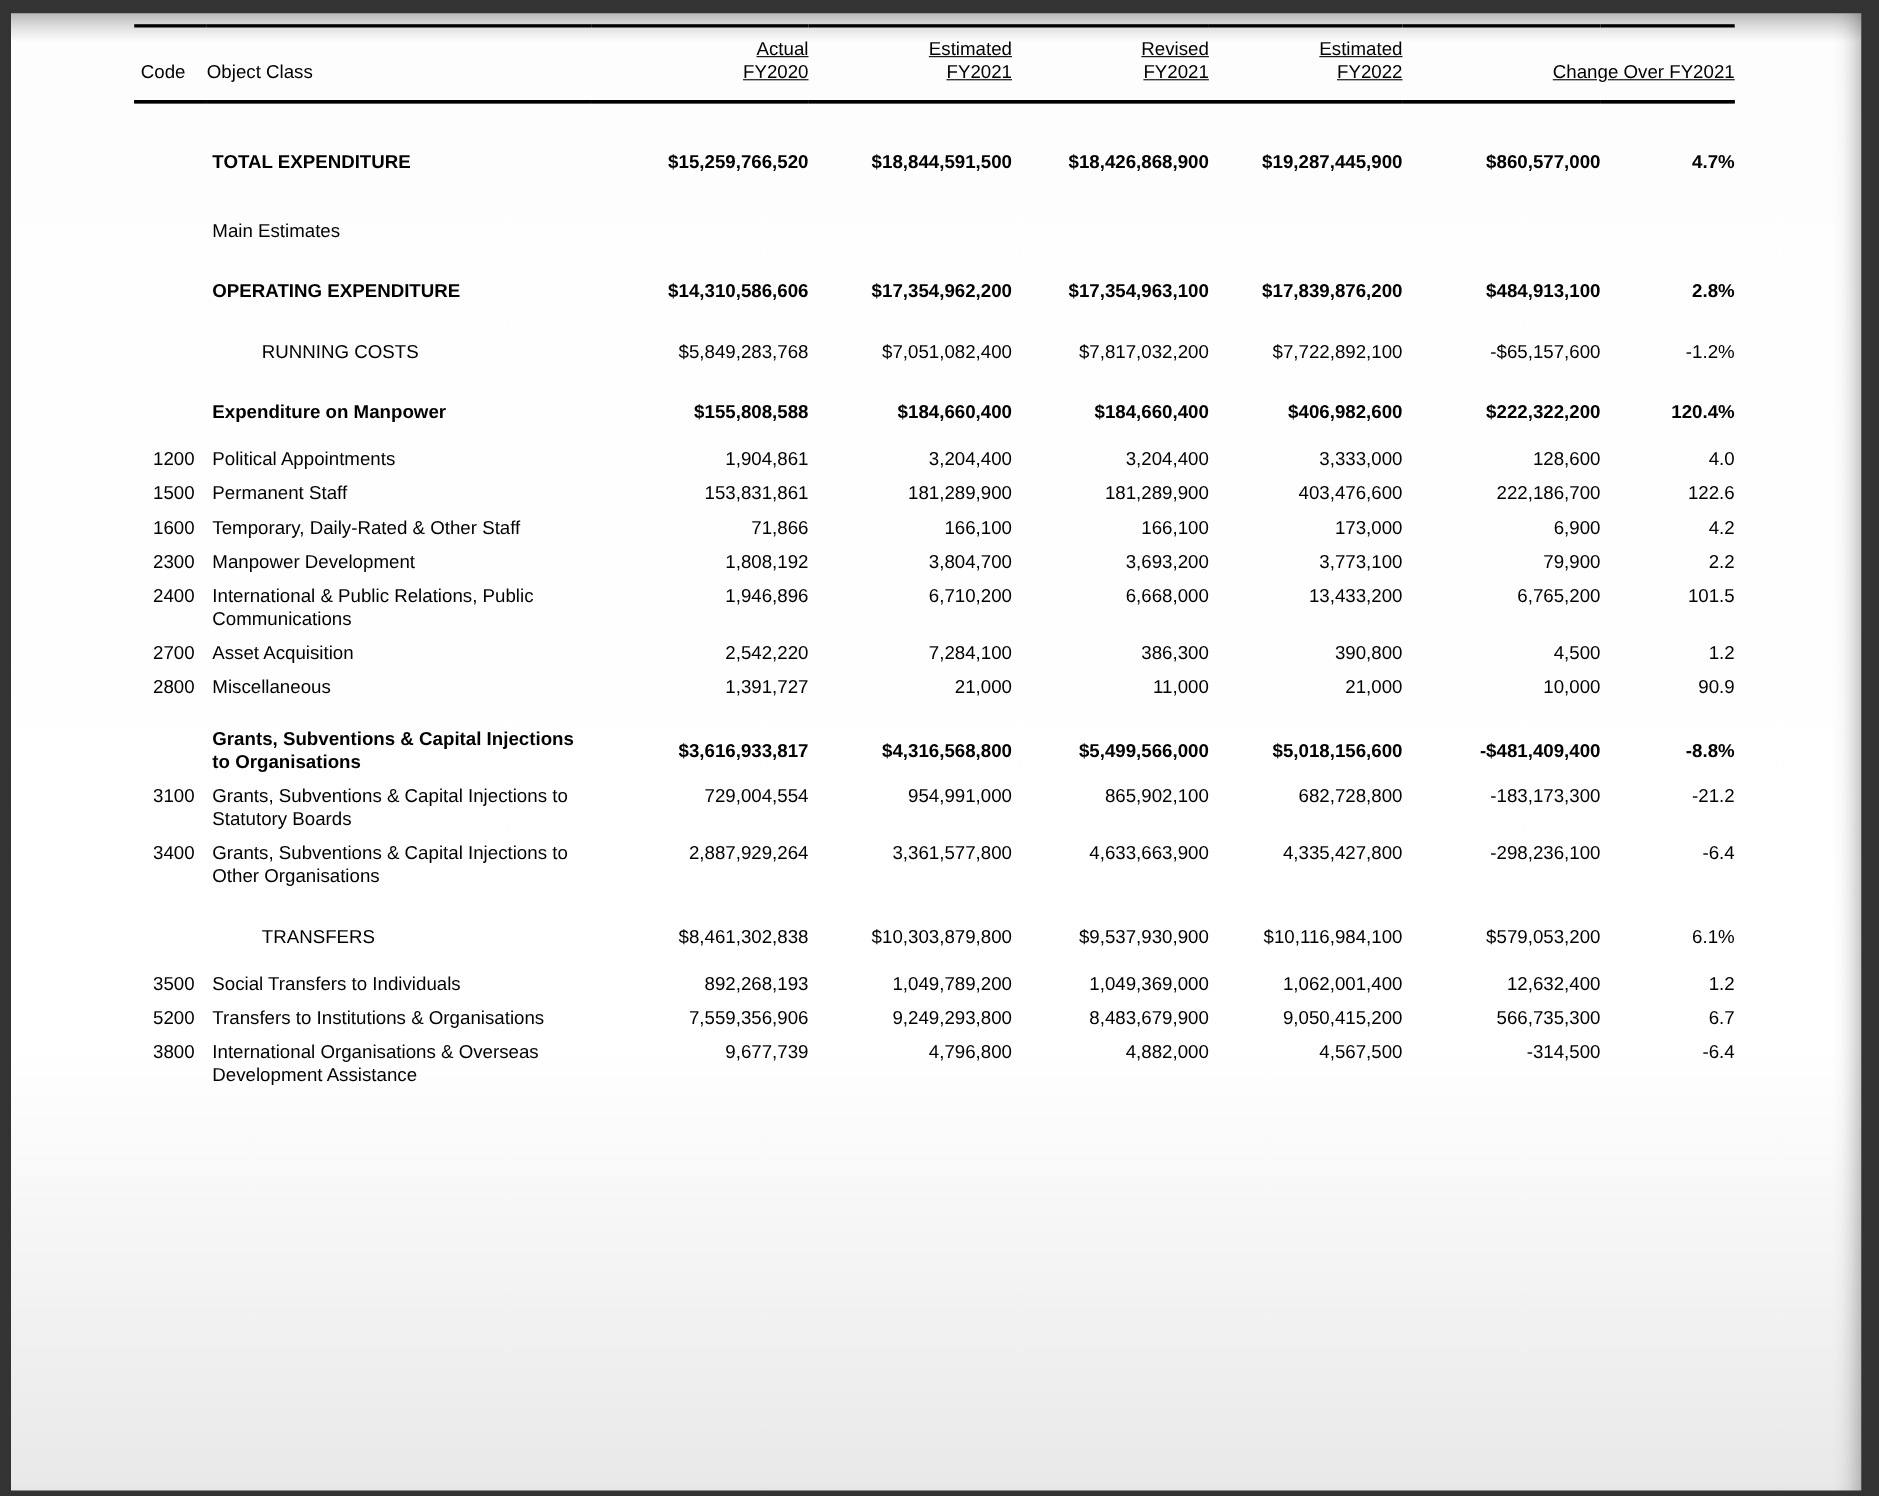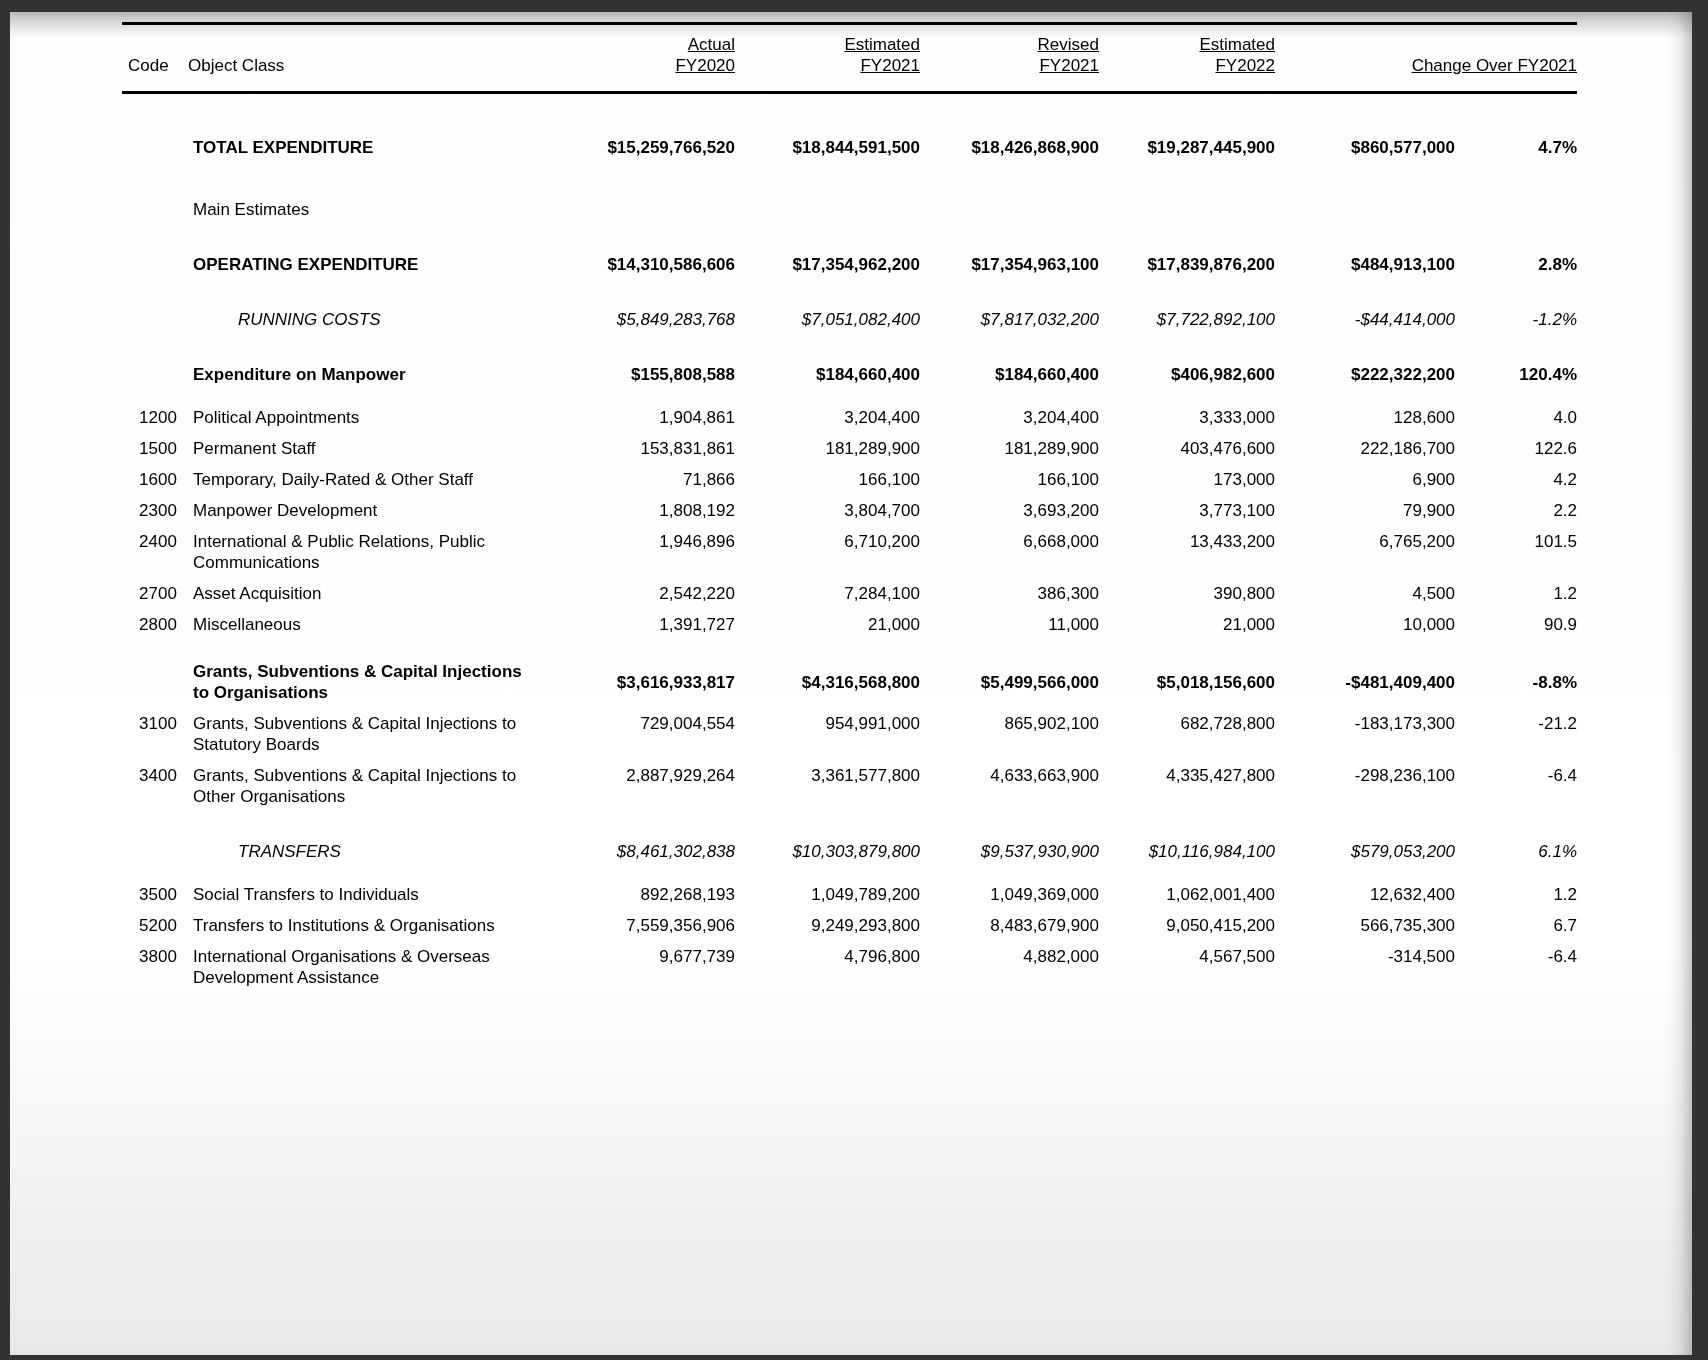--- a/index.html
+++ b/index.html
@@ -46,21 +46,21 @@
   thead th.h-code{padding-left:6px;}
   tbody td{
     padding:5px 0;
     line-height:21px;
     vertical-align:top;
   }
   td.code{text-align:center;padding-left:6px;}
   td.label{text-align:left;padding-left:5px;}
   td.num{text-align:right;white-space:nowrap;}
   tr.sec td{font-weight:bold;margin-left:40px;}
-  tr.ital td{font-style:italic;}
+  tr.ital td{}
   tr.ital td.label{padding-left:50px;}
   tr.vmid td.num{vertical-align:middle;}
   
   tr.g12>td{padding-top:17px;}
   tr.g16>td{padding-top:21px;}
   tr.g24>td{padding-top:29px;}
   tr.g31>td{padding-top:36px;}
   tr.g38>td{padding-top:43px;}
 </style>
 </head>
@@ -136,21 +136,21 @@
         <td class="num">2.8%</td>
       </tr>
 
       <tr class="ital g24">
         <td class="code"></td>
         <td class="label">RUNNING COSTS</td>
         <td class="num">$5,849,283,768</td>
         <td class="num">$7,051,082,400</td>
         <td class="num">$7,817,032,200</td>
         <td class="num">$7,722,892,100</td>
-        <td class="num">-$44,414,000</td>
+        <td class="num">-$65,157,600</td>
         <td class="num">-1.2%</td>
       </tr>
 
       <tr class="sec g24">
         <td class="code"></td>
         <td class="label">Expenditure on Manpower</td>
         <td class="num">$155,808,588</td>
         <td class="num">$184,660,400</td>
         <td class="num">$184,660,400</td>
         <td class="num">$406,982,600</td>

